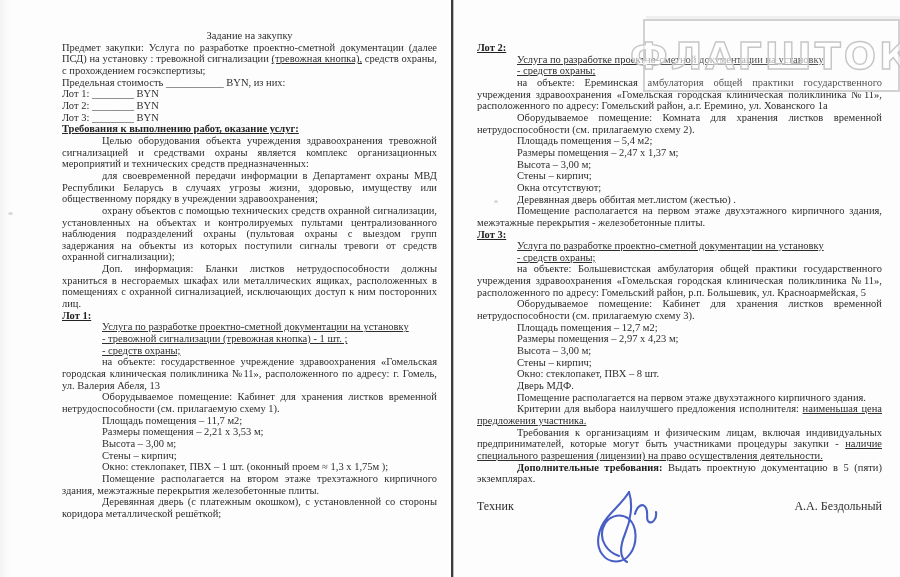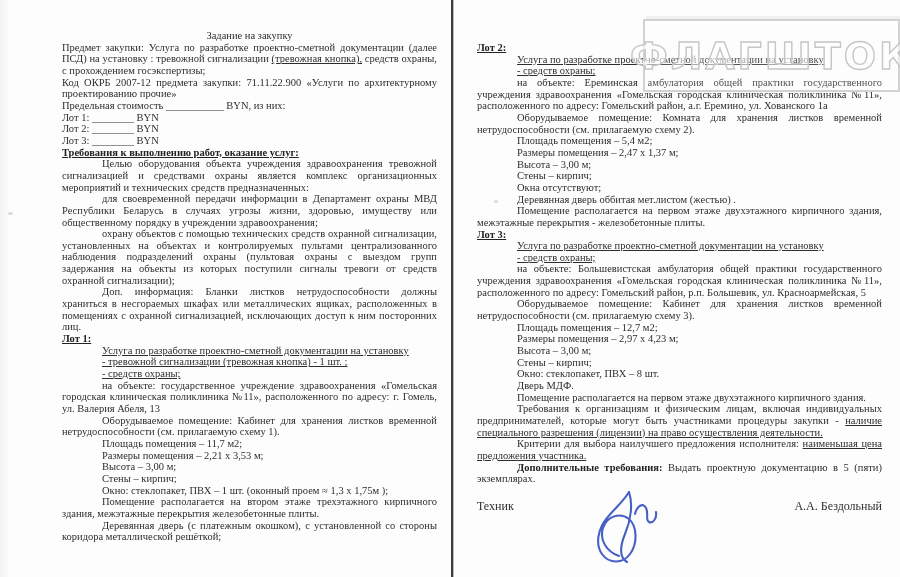--- a/index.html
+++ b/index.html
@@ -35,21 +35,20 @@
 </style>
 </head>
 <body>
 
 <div id="scan" style="--ink: #2e2e2e; --wm: #c6c6c6;">
 
   <div class="page" id="page-left">
     <div class="para title">Задание на закупку</div>
     <div id="left-paras">
         <div class="para "><span>Предмет закупки: Услуга по разработке проектно-сметной документации (далее ПСД) на установку : тревожной сигнализации </span><span class="u">(тревожная кнопка),</span><span> средств охраны,  с прохождением госэкспертизы;</span></div>
-        <div class="para "><span>Код ОКРБ 2007-12 предмета закупки: 71.11.22.900 «Услуги по архитектурному проектированию прочие»</span></div>
         <div class="para "><span>Предельная стоимость ___________ BYN, из них:</span></div>
         <div class="para "><span>Лот 1: ________ BYN</span></div>
         <div class="para "><span>Лот 2: ________ BYN</span></div>
         <div class="para "><span>Лот 3: ________ BYN</span></div>
         <div class="para "><span class="b u">Требования к выполнению работ, оказание услуг:</span></div>
         <div class="para i"><span>Целью оборудования объекта учреждения здравоохранения тревожной сигнализацией и средствами охраны является комплекс организационных мероприятий и технических средств предназначенных:</span></div>
         <div class="para i"><span>для своевременной передачи информации в Департамент охраны МВД Республики Беларусь в случаях угрозы жизни, здоровью, имуществу или общественному порядку в учреждении здравоохранения;</span></div>
         <div class="para i"><span>охрану объектов с помощью технических средств охранной сигнализации, установленных на объектах и контролируемых пультами централизованного наблюдения подразделений охраны (пультовая охраны с выездом групп задержания на объекты из которых поступили сигналы тревоги от средств охранной сигнализации);</span></div>
         <div class="para i"><span>Доп. информация: Бланки листков нетрудоспособности должны храниться в несгораемых шкафах или металлических ящиках, расположенных в помещениях с охранной сигнализацией, исключающих доступ к ним посторонних лиц.</span></div>
         <div class="para "><span class="b u">Лот 1:</span></div>
@@ -87,22 +86,22 @@
         <div class="para sub"><span class="u">- средств охраны;</span></div>
         <div class="para i"><span>на объекте: Большевистская амбулатория общей практики государственного учреждения здравоохранения «Гомельская городская клиническая поликлиника №11», расположенного по адресу: Гомельский район, р.п. Большевик, ул. Красноармейская, 5</span></div>
         <div class="para i"><span>Оборудываемое помещение: Кабинет для хранения листков временной нетрудоспособности (см. прилагаемую схему 3).</span></div>
         <div class="para sub"><span>Площадь помещения – 12,7 м2;</span></div>
         <div class="para sub"><span>Размеры помещения – 2,97 х 4,23 м;</span></div>
         <div class="para sub"><span>Высота – 3,00 м;</span></div>
         <div class="para sub"><span>Стены  – кирпич;</span></div>
         <div class="para sub"><span>Окно: стеклопакет, ПВХ – 8 шт.</span></div>
         <div class="para sub"><span>Дверь МДФ.</span></div>
         <div class="para i"><span>Помещение располагается на первом этаже двухэтажного кирпичного здания.</span></div>
+        <div class="para i"><span>Критерии для выбора наилучшего предложения исполнителя: </span><span class="u">наименьшая цена предложения участника.</span></div>
         <div class="para i"><span>Требования к организациям и физическим лицам, включая индивидуальных предпринимателей, которые могут быть участниками процедуры закупки - </span><span class="u">наличие специального разрешения (лицензии) на право осуществления деятельности.</span></div>
-        <div class="para i"><span>Критерии для выбора наилучшего предложения исполнителя: </span><span class="u">наименьшая цена предложения участника.</span></div>
         <div class="para i"><span class="b">Дополнительные требования:</span><span> Выдать проектную документацию в 5 (пяти) экземплярах.</span></div>
       </div>
     <div class="sig-row">
       <span>Техник</span>
       <span>А.А. Бездольный</span>
     </div>
     <svg class="signature" viewBox="0 0 76 84" fill="none">
       <g stroke="#3550c0" stroke-width="2.1" stroke-linecap="round" opacity="0.9">
         <path d="M40,6 C34,16 26,22 18,32 C9,43 6,58 13,68 C20,78 34,78 41,68 C49,57 48,40 40,33 C31,26 18,30 14,42 C10,54 18,66 30,70"></path>
         <path d="M40,6 C44,18 42,34 36,48 C31,60 30,72 38,76"></path>

